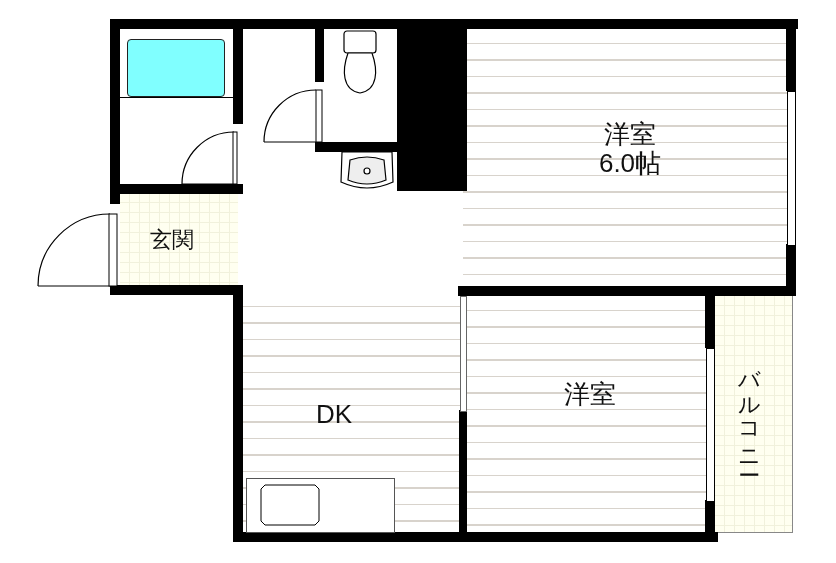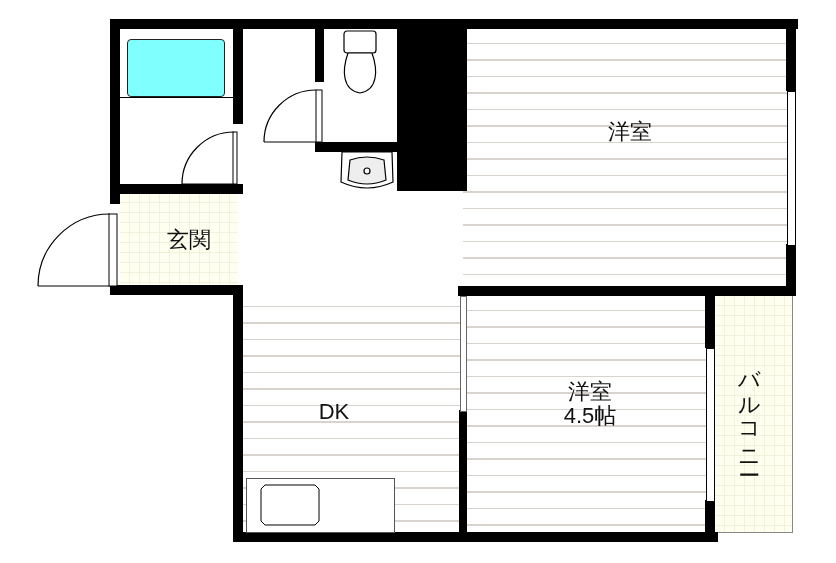--- a/index.html
+++ b/index.html
@@ -11,21 +11,21 @@
     background-color:#ffffff;
     background-image: repeating-linear-gradient(to bottom, #ffffff 0px, #ffffff 15px, #d8d3cc 15px, #d8d3cc 16.5px);
   }
   .tile {
     background-color:#fffff0;
     background-image:
       repeating-linear-gradient(to right, transparent 0, transparent 9px, #f1f1dc 9px, #f1f1dc 10px),
       repeating-linear-gradient(to bottom, transparent 0, transparent 9px, #f1f1dc 9px, #f1f1dc 10px);
   }
   .label { position:absolute; text-align:center; color:#111; line-height:1.1; }
-  .label-big { font-size:22px; }
+  .label-big { font-size:26px; }
   .label-mid { font-size:22px; }
   .vertical { writing-mode: vertical-rl; letter-spacing:2px; }
   svg { position:absolute; overflow:visible; }
 </style>
 </head>
 <body>
 
 <div class="abs floor-lines" style="left:463px;top:28px;width:327px;height:258px;"></div>
 <div class="abs floor-lines" style="left:467px;top:295px;width:243px;height:238px;"></div>
 <div class="abs floor-lines" style="left:243px;top:291px;width:218px;height:241px;"></div>
@@ -99,20 +99,20 @@
 </svg>
 
 <div class="abs" style="left:246px;top:478px;width:147px;height:53px;border:1px solid #555;background:#fff;">
   <svg style="left:14px;top:5px;" width="60" height="42">
     <path d="M4 1 L54 1 L58 5 L58 37 L54 41 L4 41 L0 37 L0 5 Z" fill="#fff" stroke="#000" stroke-width="1"></path>
   </svg>
 </div>
 
 <div class="label label-big" style="left:560px;top:120px;width:140px;">
   <div>洋室</div>
+  <div>6.0帖</div>
 </div>
 <div class="label label-big" style="left:520px;top:380px;width:140px;">
   <div>洋室</div>
-  <div>4.5帖</div>
 </div>
 <div class="label label-big" style="left:284px;top:400px;width:100px;">DK</div>
-<div class="label label-mid" style="left:144px;top:228px;width:90px;text-align:center;">玄関</div>
+<div class="label label-mid" style="left:127px;top:228px;width:90px;text-align:center;">玄関</div>
 <div class="label label-mid vertical" style="left:737px;top:355px;">バルコニー</div>
 
 </body></html>

